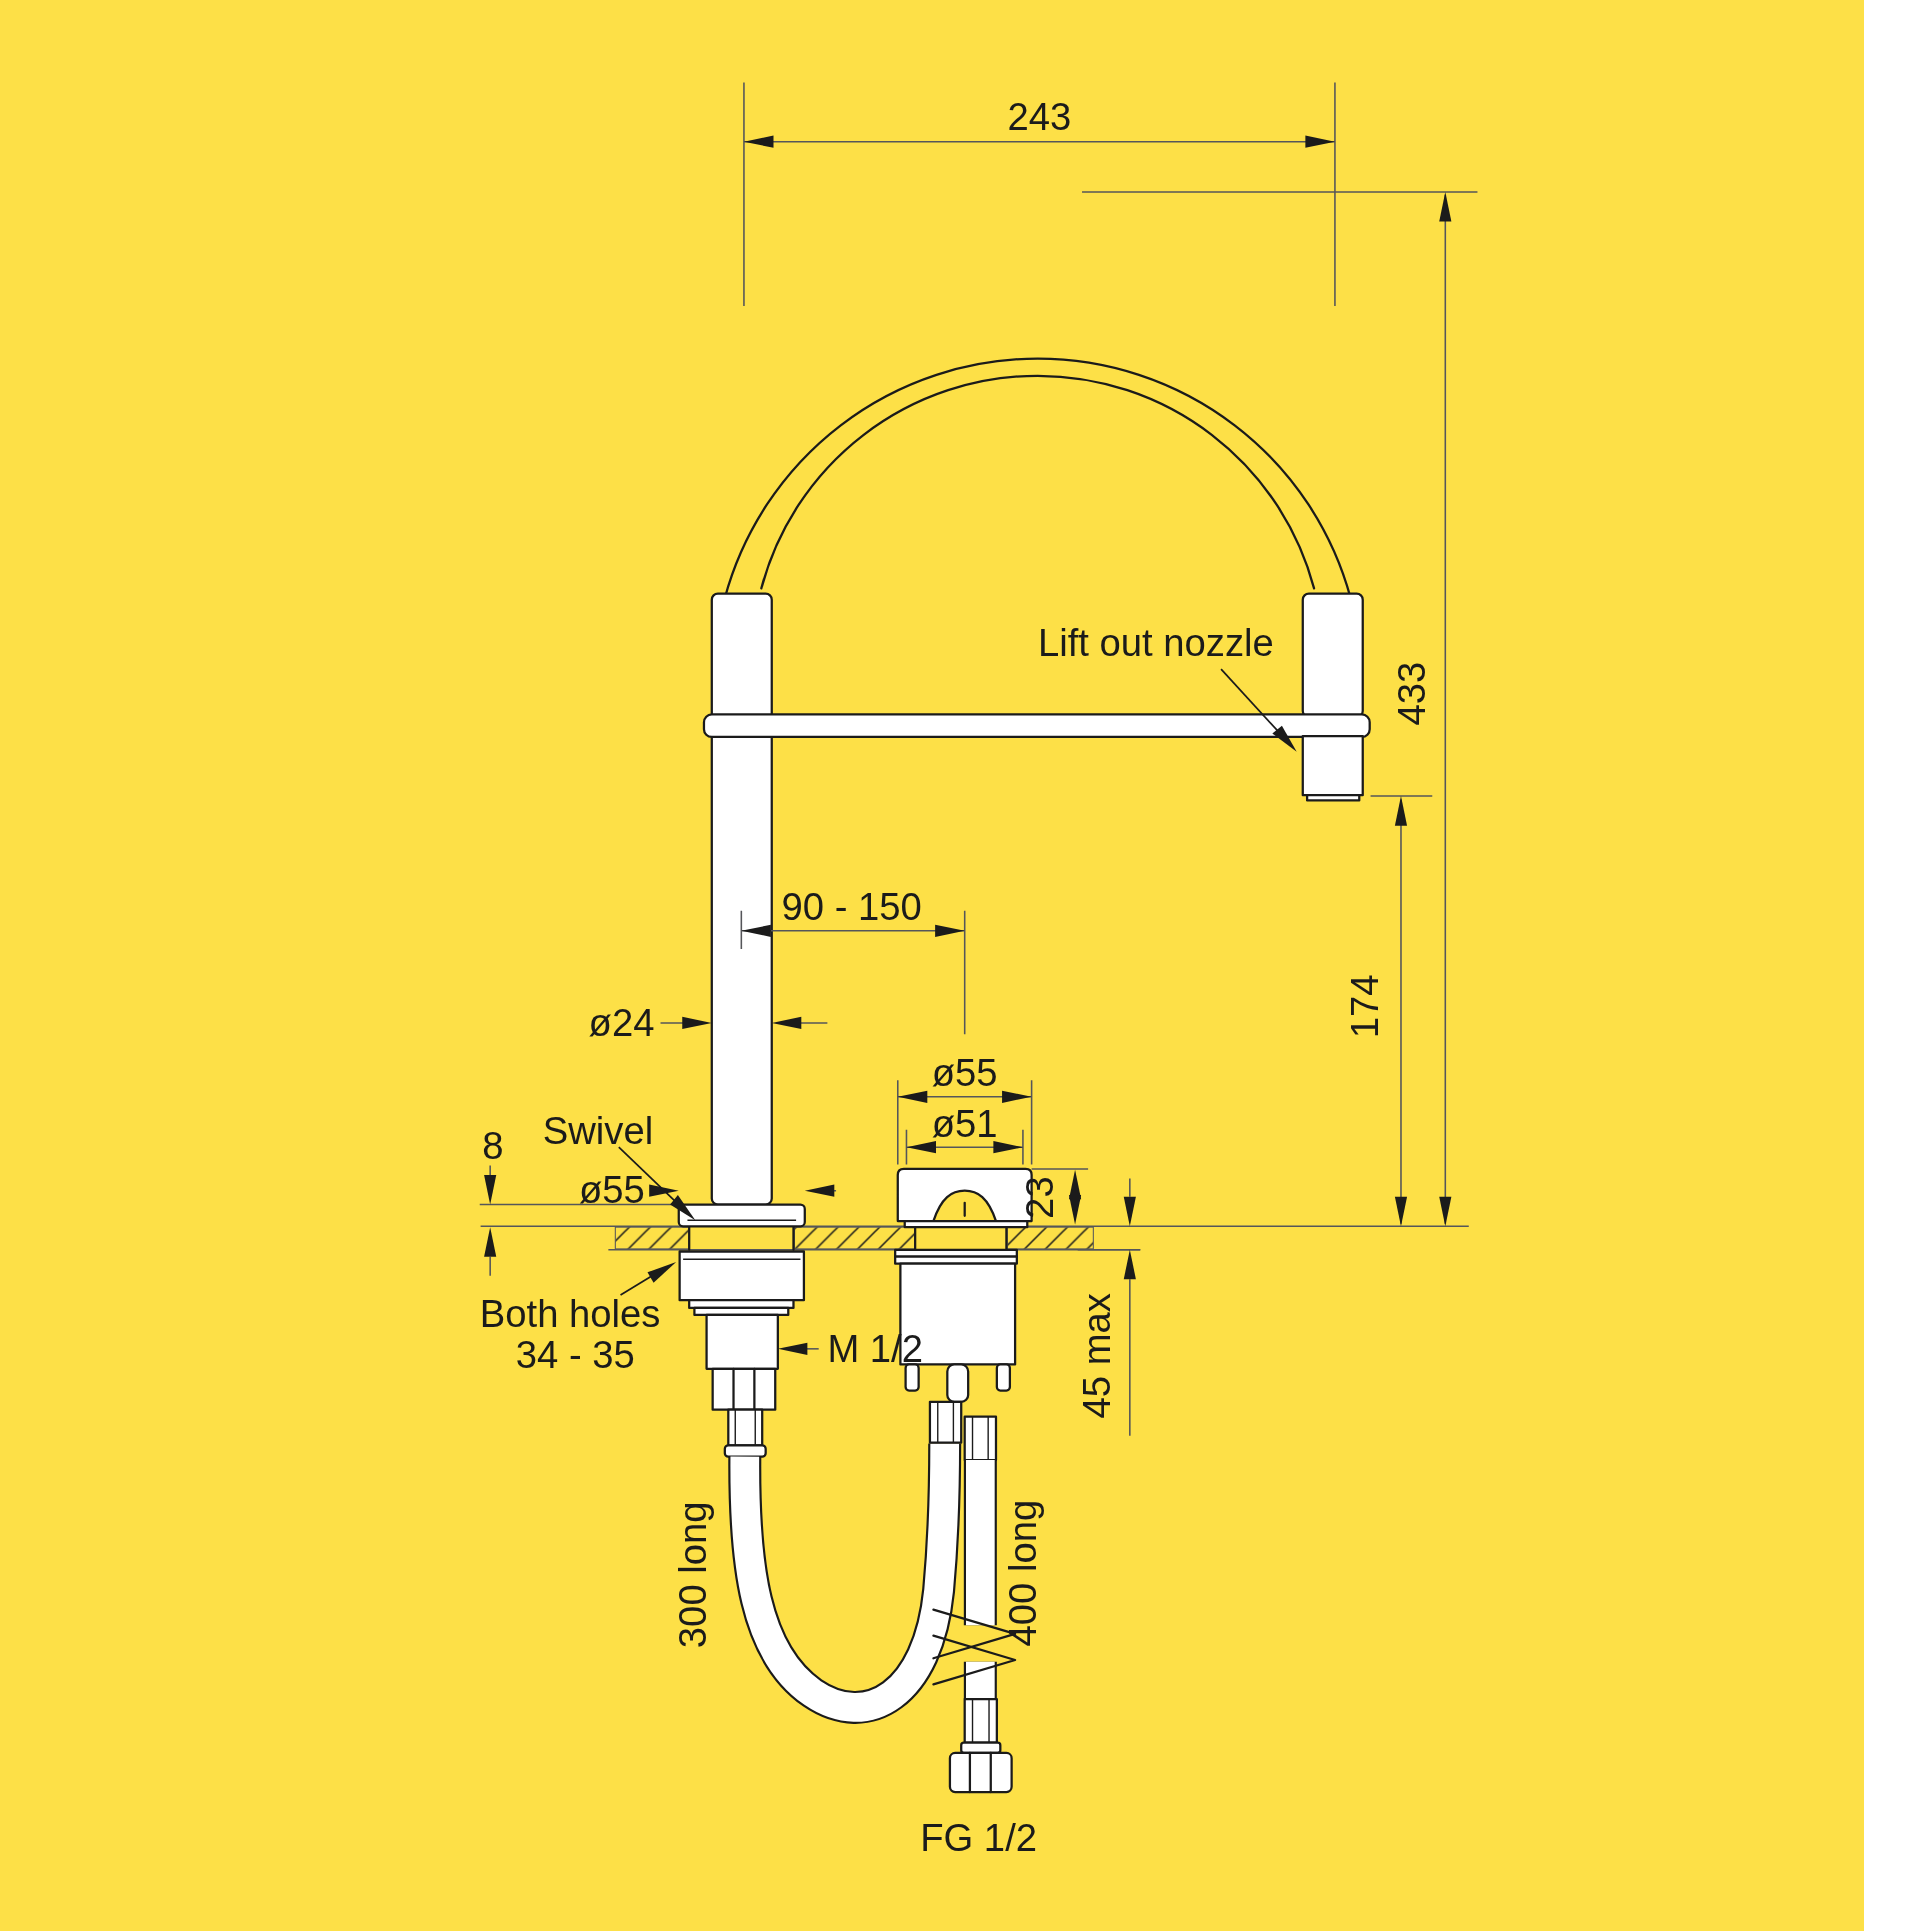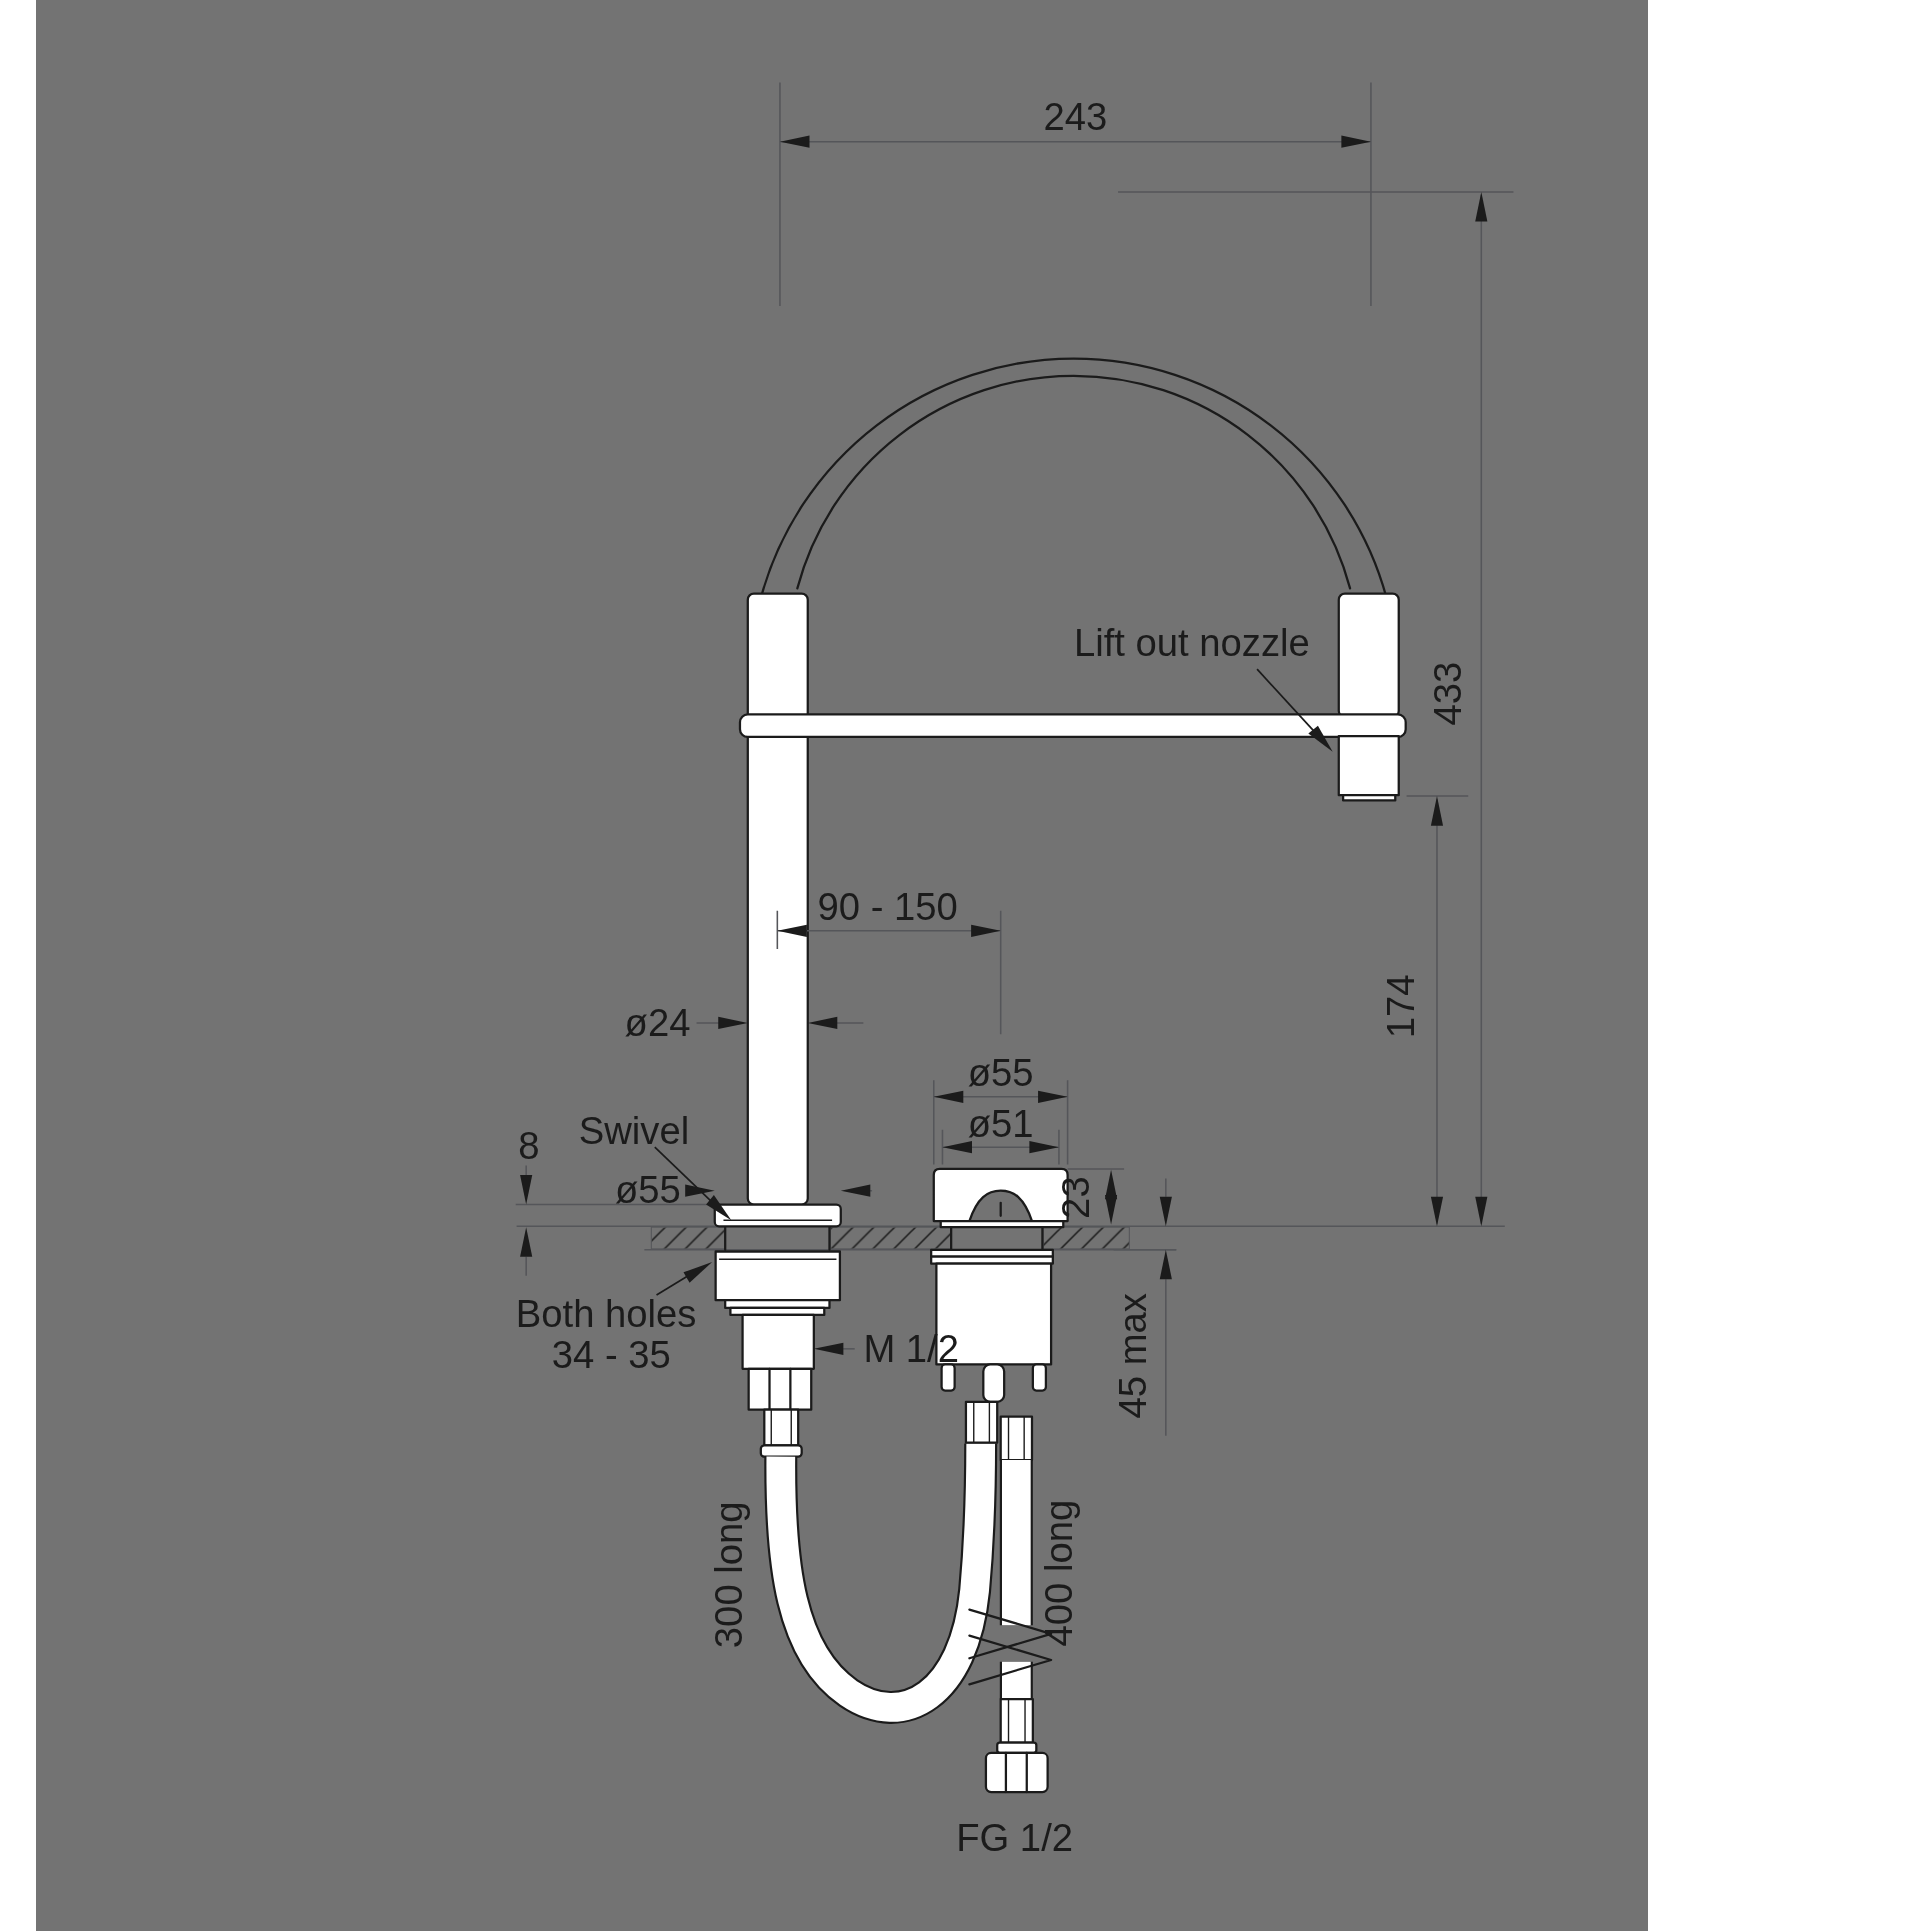--- a/index.html
+++ b/index.html
@@ -1,16 +1,16 @@
 <!DOCTYPE html>
 <html style="font-size:14px"><head>
 <meta charset="utf-8">
 <style>
   html,body{margin:0;padding:0;background:#ffffff;}
-  .sheet{width:1612px;height:1932px;background:#737373;position:relative;overflow:hidden;margin-left:36px;}
+  .sheet{width:1864px;height:1932px;background:#fde047;position:relative;overflow:hidden;}
   svg{display:block;}
   text{font-family:"Liberation Sans","DejaVu Sans",sans-serif;font-size:44px;fill:#1b1b1b;}
   .obj{stroke:#1b1b1b;stroke-width:2.6;fill:none;stroke-linejoin:round;stroke-linecap:round;}
   .objf{stroke:#1b1b1b;stroke-width:2.6;fill:#ffffff;stroke-linejoin:round;}
   .thin{stroke:#1b1b1b;stroke-width:1.6;fill:none;}
   .dim{stroke:#55565a;stroke-width:1.8;fill:none;}
   .lead{stroke:#1b1b1b;stroke-width:2;fill:none;}
   .ah{fill:#1b1b1b;stroke:none;}
   .hose-out{stroke:#1b1b1b;stroke-width:38;fill:none;}
   .hose-in{stroke:#ffffff;stroke-width:33;fill:none;}

